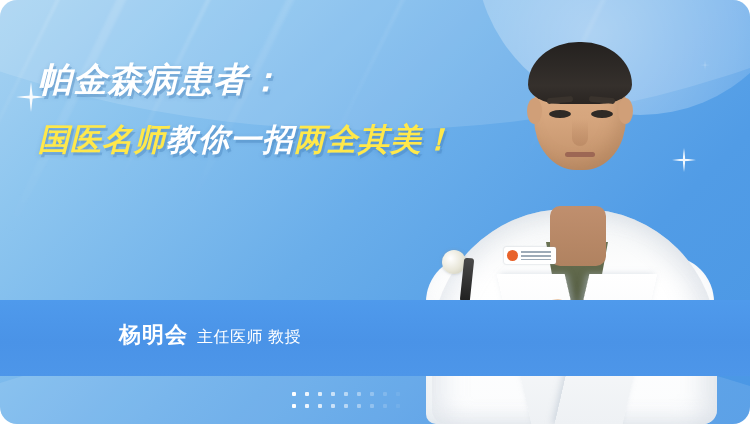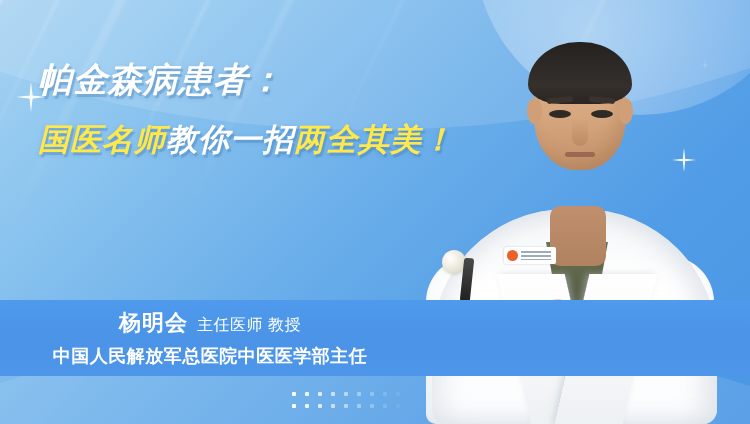--- a/index.html
+++ b/index.html
@@ -10,20 +10,21 @@
   body {
     font-family: "Liberation Sans", "DejaVu Sans", sans-serif;
   }
 
   #poster {
     position: relative;
     width: 750px;
     height: 424px;
     overflow: hidden;
     background: linear-gradient(135deg, #a8d3f2 0%, #8ec6ef 18%, #6aaeea 48%, #519ce6 75%, #4a97e5 100%);
+    border-radius: 17px;
   }
 
   
   .bg-layer {
     position: absolute;
     inset: 0;
     pointer-events: none;
   }
 
   
@@ -432,21 +433,20 @@
     <div class="hl hl-3">
       <span class="accent">国医名师</span><span>教你一招</span><span class="accent">两全其美！</span>
     </div>
   </div>
 
   <div class="band-inner">
     <div class="name-row">
       <span class="doc-name">杨明会</span>
       <span class="doc-titles">主任医师 教授</span>
     </div>
-    <div class="affiliation">中国人民解放军总医院中医医学部主任</div>
   </div>
 
   <div class="dot-grid">
       <i style="opacity: 1;"></i>
       <i style="opacity: 0.88;"></i>
       <i style="opacity: 0.76;"></i>
       <i style="opacity: 0.64;"></i>
       <i style="opacity: 0.52;"></i>
       <i style="opacity: 0.4;"></i>
       <i style="opacity: 0.28;"></i>

